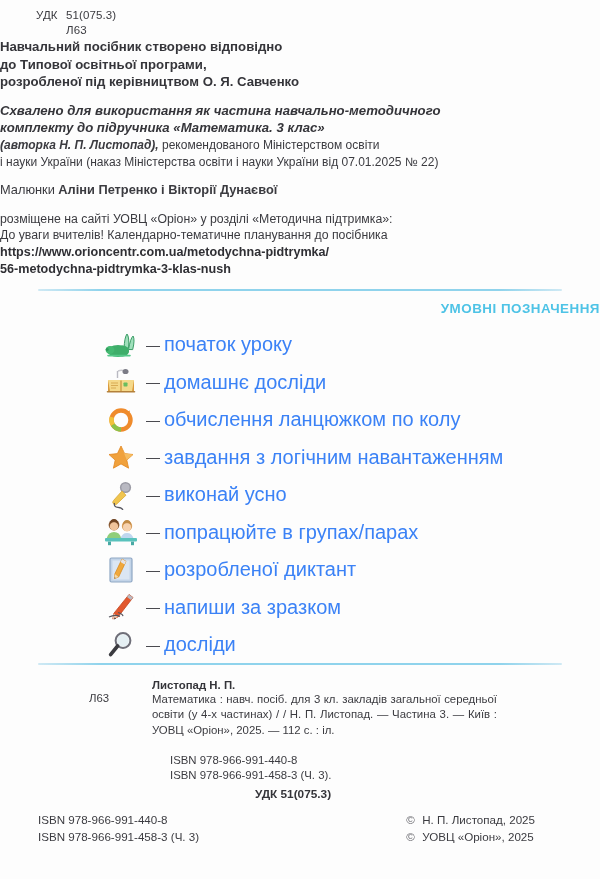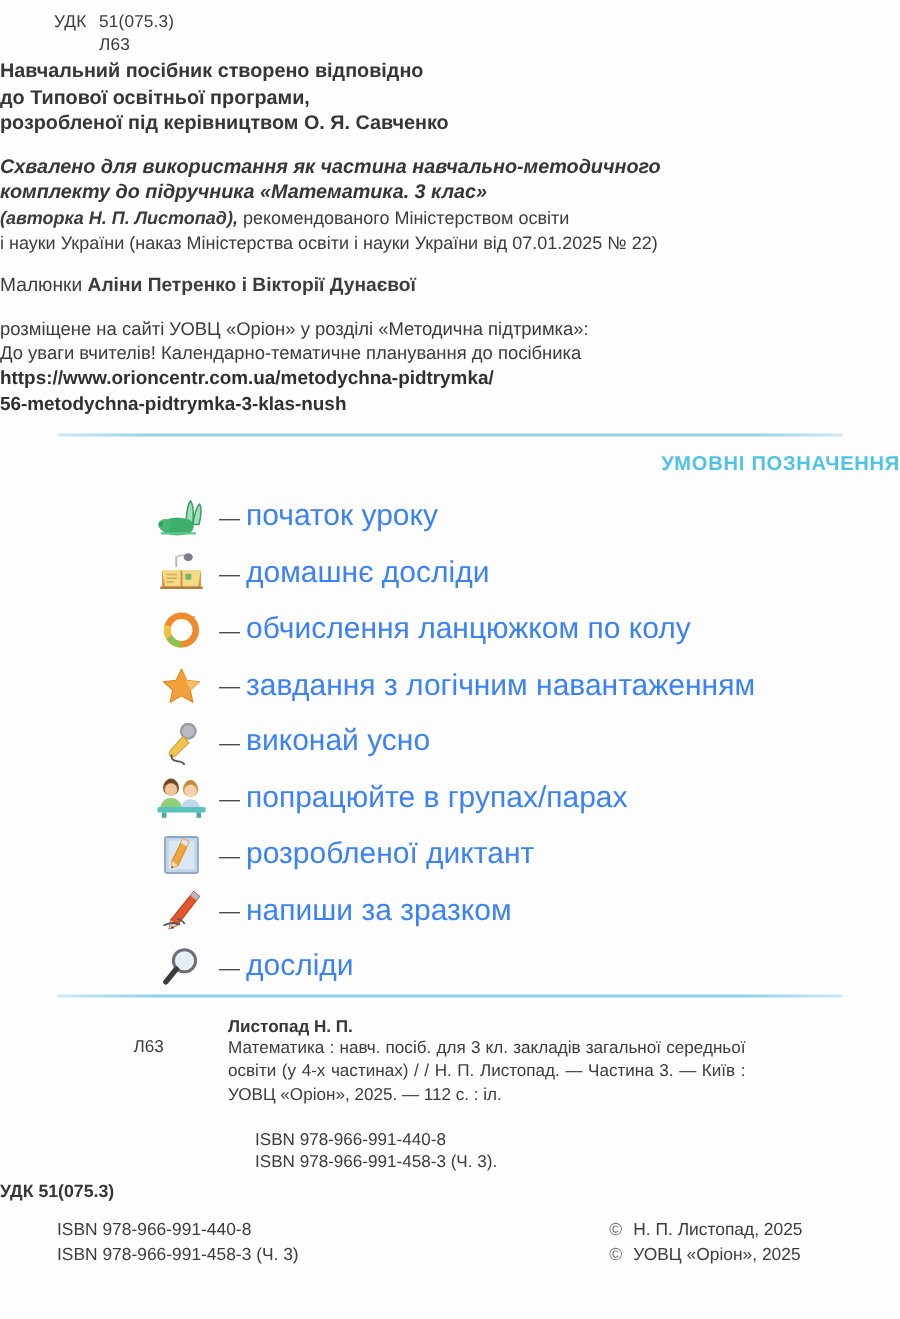--- a/index.html
+++ b/index.html
@@ -178,24 +178,24 @@
   .biblio-isbns {
     position: absolute;
     left: 170px;
     top: 78px;
     font-size: 11.4px;
     line-height: 14.6px;
     color: #3b3b40;
   }
   .biblio-udc {
     position: absolute;
-    left: 0px;
+    left: 12px;
     top: 112px;
     width: 562px;
-    text-align: left;
+    text-align: center;
     font-size: 11.8px;
     font-weight: bold;
     color: #35353a;
   }
 
   
   .footer-left {
     position: absolute;
     left: 38px;
     top: 812px;

